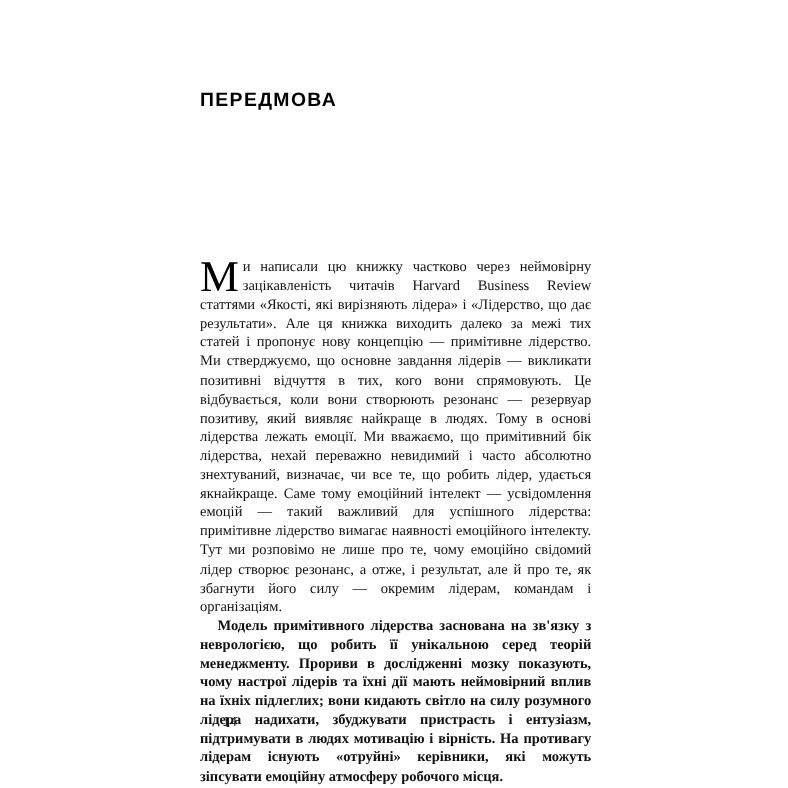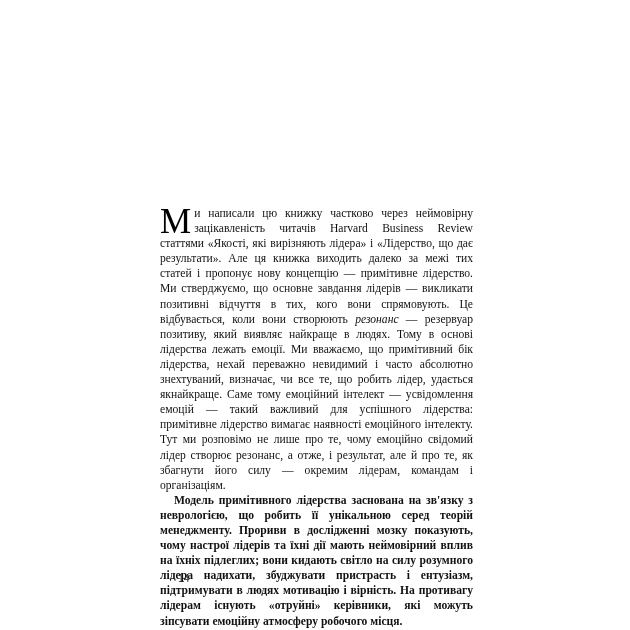--- a/index.html
+++ b/index.html
@@ -60,36 +60,36 @@
     line-height: 29px;
     font-weight: normal;
     padding: 0 3px 0 0;
     margin-top: 1px;
     color: #000000;
   }
   .lead-bold {
     font-weight: normal;
   }
   .ital {
-    font-style: italic;
   }
   .page-number {
     position: absolute;
     left: 178px;
     top: 572px;
     font-family: "Liberation Sans", sans-serif;
     font-size: 10.5px;
     color: #222222;
   }
 </style>
 </head>
 <body>
 
 <div class="page">
 
+  <div class="chapter-title">ПЕРЕДМОВА</div>
 
   <div class="body-block">
 
     <p class="para dropcap-para"><span class="dropcap">М</span><span class="lead-bold">и написали</span><span> цю книжку частково через неймовірну зацікавленість читачів Harvard Business Review статтями «Якості, які вирізняють лідера» і «Лідерство, що дає результати». Але ця книжка виходить далеко за межі тих статей і пропонує нову концепцію — примітивне лідерство. Ми стверджуємо, що основне завдання лідерів — викликати позитивні відчуття в тих, кого вони спрямовують. Це відбувається, коли вони створюють </span><span class="ital">резонанс</span><span> — резервуар позитиву, який виявляє найкраще в людях. Тому в основі лідерства лежать емоції. Ми вважаємо, що примітивний бік лідерства, нехай переважно невидимий і часто абсолютно знехтуваний, визначає, чи все те, що робить лідер, удається якнайкраще. Саме тому емоційний інтелект — усвідомлення емоцій — такий важливий для успішного лідерства: примітивне лідерство вимагає наявності емоційного інтелекту. Тут ми розповімо не лише про те, чому емоційно свідомий лідер створює резонанс, а отже, і результат, але й про те, як збагнути його силу — окремим лідерам, командам і організаціям.</span></p>
 
     <p class="para">Модель примітивного лідерства заснована на зв'язку з неврологією, що робить її унікальною серед теорій менеджменту. Прориви в дослідженні мозку показують, чому настрої лідерів та їхні дії мають неймовірний вплив на їхніх підлеглих; вони кидають світло на силу розумного лідера надихати, збуджувати пристрасть і ентузіазм, підтримувати в людях мотивацію і вірність. На противагу лідерам існують «отруйні» керівники, які можуть зіпсувати емоційну атмосферу робочого місця.</p>
 
   </div>
 
   <div class="page-number">14</div>

